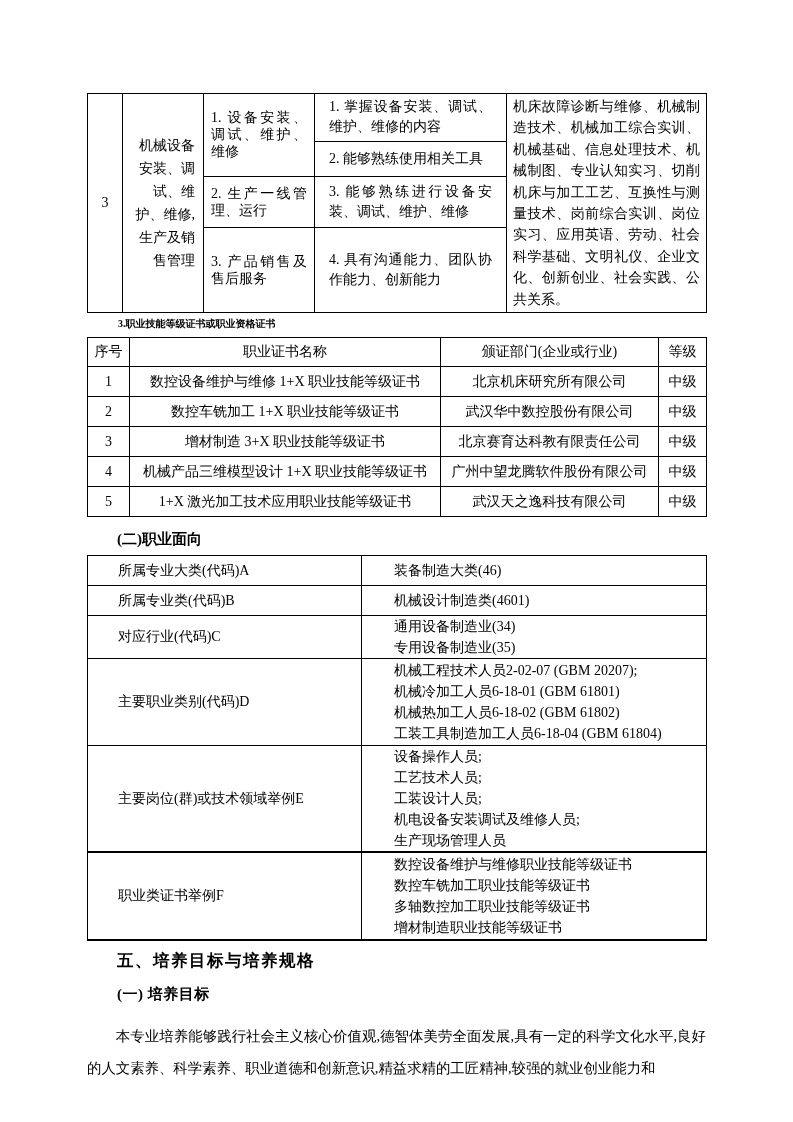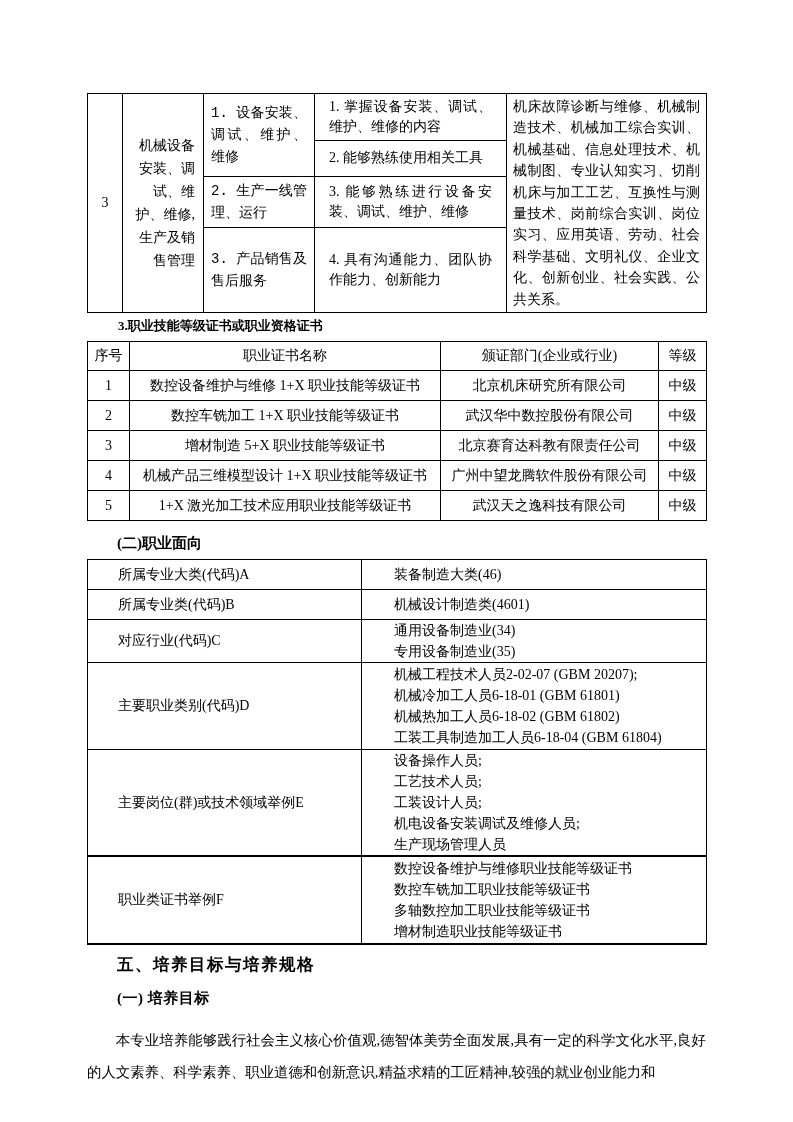--- a/index.html
+++ b/index.html
@@ -13,33 +13,33 @@
     overflow:hidden;
   }
   .content { position:absolute; left:87px; top:93px; width:619px; }
 
   table { border-collapse:collapse; table-layout:fixed; width:619px; }
   td { border:1px solid #000; padding:0; font-size:14px; vertical-align:middle; overflow:hidden; }
 
   
   .t1 .c-serial   { text-align:center; }
   .t1 .c-cat      { text-align:right; line-height:23px; padding:0 8px; }
-  .t1 .c-job      { padding:1px 7px; line-height:22px; text-align:justify;font-family:Liberation Mono, monospace; }
+  .t1 .c-job      { padding:1px 7px; line-height:17px; text-align:justify; }
   .t1 .c-req      { padding:1px 14px; line-height:20px; text-align:justify; }
   .t1 .c-courses  { padding:2px 6px; line-height:21.4px; text-align:justify; }
 
   
   .t2 td { text-align:center; line-height:18px; }
 
   
   .t3 .lbl { padding-left:30px; }
   .t3 .val { padding-left:32px; padding-right:4px; line-height:21px; white-space:pre-line; }
   .t3 tr.rF td { border-top-width:2px; border-bottom-width:2px; }
 
-  .h-cert  { font-size:13px; font-weight:bold; padding-left:31px; margin:4px 0 6px 0; }
+  .h-cert  { font-size:10px; font-weight:bold; padding-left:31px; margin:4px 0 6px 0; }
   .h-career{ font-size:15px;   font-weight:bold; padding-left:30px; margin:13px 0 6px 0; }
   .h-train { font-size:16.5px; font-weight:bold; padding-left:30px; margin:9px 0 0 0; letter-spacing:1.5px; }
   .h-goal  { font-size:15px;   font-weight:bold; padding-left:30px; margin:13px 0 16px 0; letter-spacing:0.5px; }
   .para    { font-size:14.4px; line-height:32px; text-align:justify; text-indent:2em; margin:4px 0 0 0; }
 </style>
 </head>
 <body>
 
 <div class="page">
   <div class="content">
@@ -97,21 +97,21 @@
           <td>中级</td>
         </tr>
         <tr style="height:30px">
           <td>2</td>
           <td>数控车铣加工 1+X 职业技能等级证书</td>
           <td>武汉华中数控股份有限公司</td>
           <td>中级</td>
         </tr>
         <tr style="height:30px">
           <td>3</td>
-          <td>增材制造 5+X 职业技能等级证书</td>
+          <td>增材制造 3+X 职业技能等级证书</td>
           <td>北京赛育达科教有限责任公司</td>
           <td>中级</td>
         </tr>
         <tr style="height:30px">
           <td>4</td>
           <td>机械产品三维模型设计 1+X 职业技能等级证书</td>
           <td>广州中望龙腾软件股份有限公司</td>
           <td>中级</td>
         </tr>
         <tr style="height:30px">

